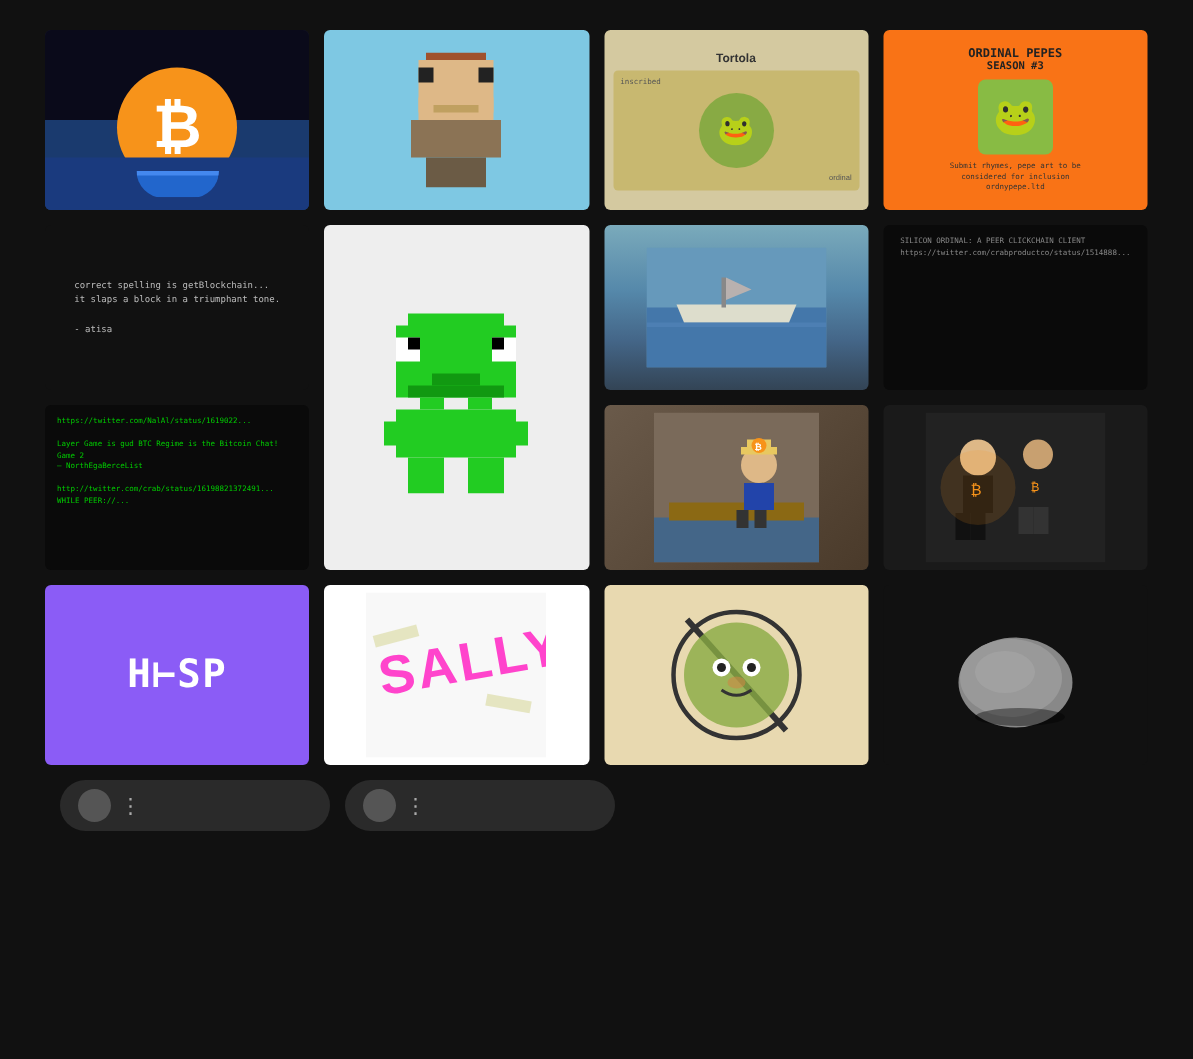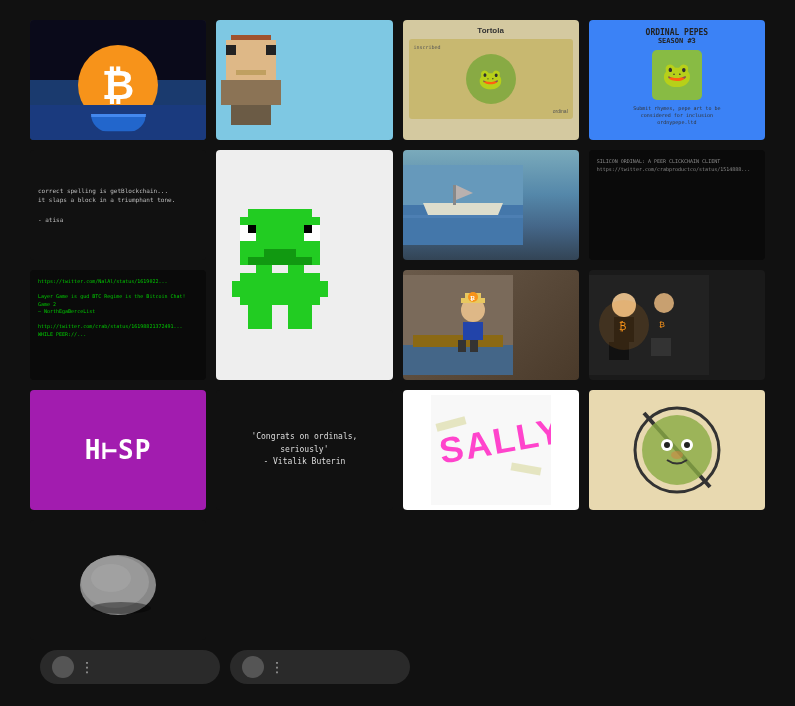--- a/index.html
+++ b/index.html
@@ -25,20 +25,21 @@
       display: grid;
       grid-template-columns: repeat(4, 1fr);
       gap: 10px;
     }
     .cell {
       background: #1a1a1a;
       border-radius: 4px;
       overflow: hidden;
       display: flex;
       align-items: center;
+      justify-content: center;
       min-height: 120px;
       position: relative;
     }
     
     .bitcoin-boat {
       background: linear-gradient(to bottom, #1a1a2e 50%, #1a3a6e 50%);
       min-height: 120px;
     }
     .bitcoin-circle {
       width: 80px;
@@ -233,21 +234,21 @@
       <div style="font-size:8px;font-weight:bold;color:#333;text-align:center;">Tortola</div>
       <div style="width:100%;height:80px;background:#c8b870;margin-top:4px;border-radius:3px;display:flex;align-items:center;justify-content:center;position:relative;overflow:hidden;">
         <div style="position:absolute;top:5px;left:5px;font-size:5px;color:#555;font-family:monospace;">inscribed</div>
         <div style="width:50px;height:50px;background:#88aa44;border-radius:50%;display:flex;align-items:center;justify-content:center;">
           <span style="font-size:20px;">🐸</span>
         </div>
         <div style="position:absolute;bottom:5px;right:5px;font-size:5px;color:#555;">ordinal</div>
       </div>
     </div>
 
-    <div class="cell ordinal-pepes-cell" style="background:#3b82f6; flex-direction:column; padding:8px;">
+    <div class="cell ordinal-pepes-cell" style="background:#f97316; flex-direction:column; padding:8px;">
       <div style="font-size:8px;font-weight:bold;color:#222;text-align:center;font-family:monospace;">ORDINAL PEPES</div>
       <div style="font-size:7px;font-weight:bold;color:#222;text-align:center;font-family:monospace;margin-bottom:5px;">SEASON #3</div>
       <div style="width:50px;height:50px;background:#88bb44;border-radius:5px;display:flex;align-items:center;justify-content:center;margin:0 auto 5px;">
         <span style="font-size:24px;">🐸</span>
       </div>
       <div style="font-size:5px;color:#333;text-align:center;font-family:monospace;line-height:1.4;">Submit rhymes, pepe art to be<br>considered for inclusion<br>ordnypepe.ltd</div>
     </div>
 
     <div class="cell quote-cell" style="min-height:100px;">
       <div class="quote-text" style="font-size:6px;color:#bbb;font-family:monospace;line-height:1.6;">correct spelling is getBlockchain...<br>it slaps a block in a triumphant tone.<br><br>- atisa</div>
@@ -343,29 +344,24 @@
         <rect x="62" y="63" width="10" height="18" fill="#333"></rect>
         <rect x="72" y="63" width="10" height="18" fill="#333"></rect>
 
         <text x="30" y="55" font-size="10" fill="#f7931a">₿</text>
         <text x="70" y="52" font-size="8" fill="#f7931a">₿</text>
 
         <circle cx="35" cy="50" r="25" fill="#f7931a" opacity="0.15"></circle>
       </svg>
     </div>
 
-    <div class="cell hfsp-cell" style="background:#a21caf;">
+    <div class="cell hfsp-cell" style="background:#8b5cf6;">
       <div class="hfsp-logo" style="font-size:26px;font-weight:bold;color:#fff;font-family:monospace;letter-spacing:1px;">H⊢SP</div>
     </div>
 
-    <div class="cell vitalik-cell" style="background:#111;padding:10px;min-height:100px;flex-direction:column;justify-content:center;">
-      <div style="font-size:8px;color:#ddd;font-family:monospace;text-align:center;line-height:1.6;">
-        'Congrats on ordinals, seriously'<br>- Vitalik Buterin
-      </div>
-    </div>
 
     <div class="cell graffiti-cell" style="background:#fff;min-height:110px;">
       <svg width="120" height="110" viewBox="0 0 120 110">
         <rect x="0" y="0" width="120" height="110" fill="#f8f8f8"></rect>
 
         <text x="10" y="60" font-size="36" font-weight="bold" fill="#ff44cc" font-family="Arial" transform="rotate(-10,60,60)" style="letter-spacing:2px;">SALLY</text>
 
         <rect x="5" y="25" width="30" height="8" fill="#ddddaa" opacity="0.7" transform="rotate(-15,20,29)"></rect>
         <rect x="80" y="70" width="30" height="8" fill="#ddddaa" opacity="0.7" transform="rotate(10,95,74)"></rect>
       </svg>

